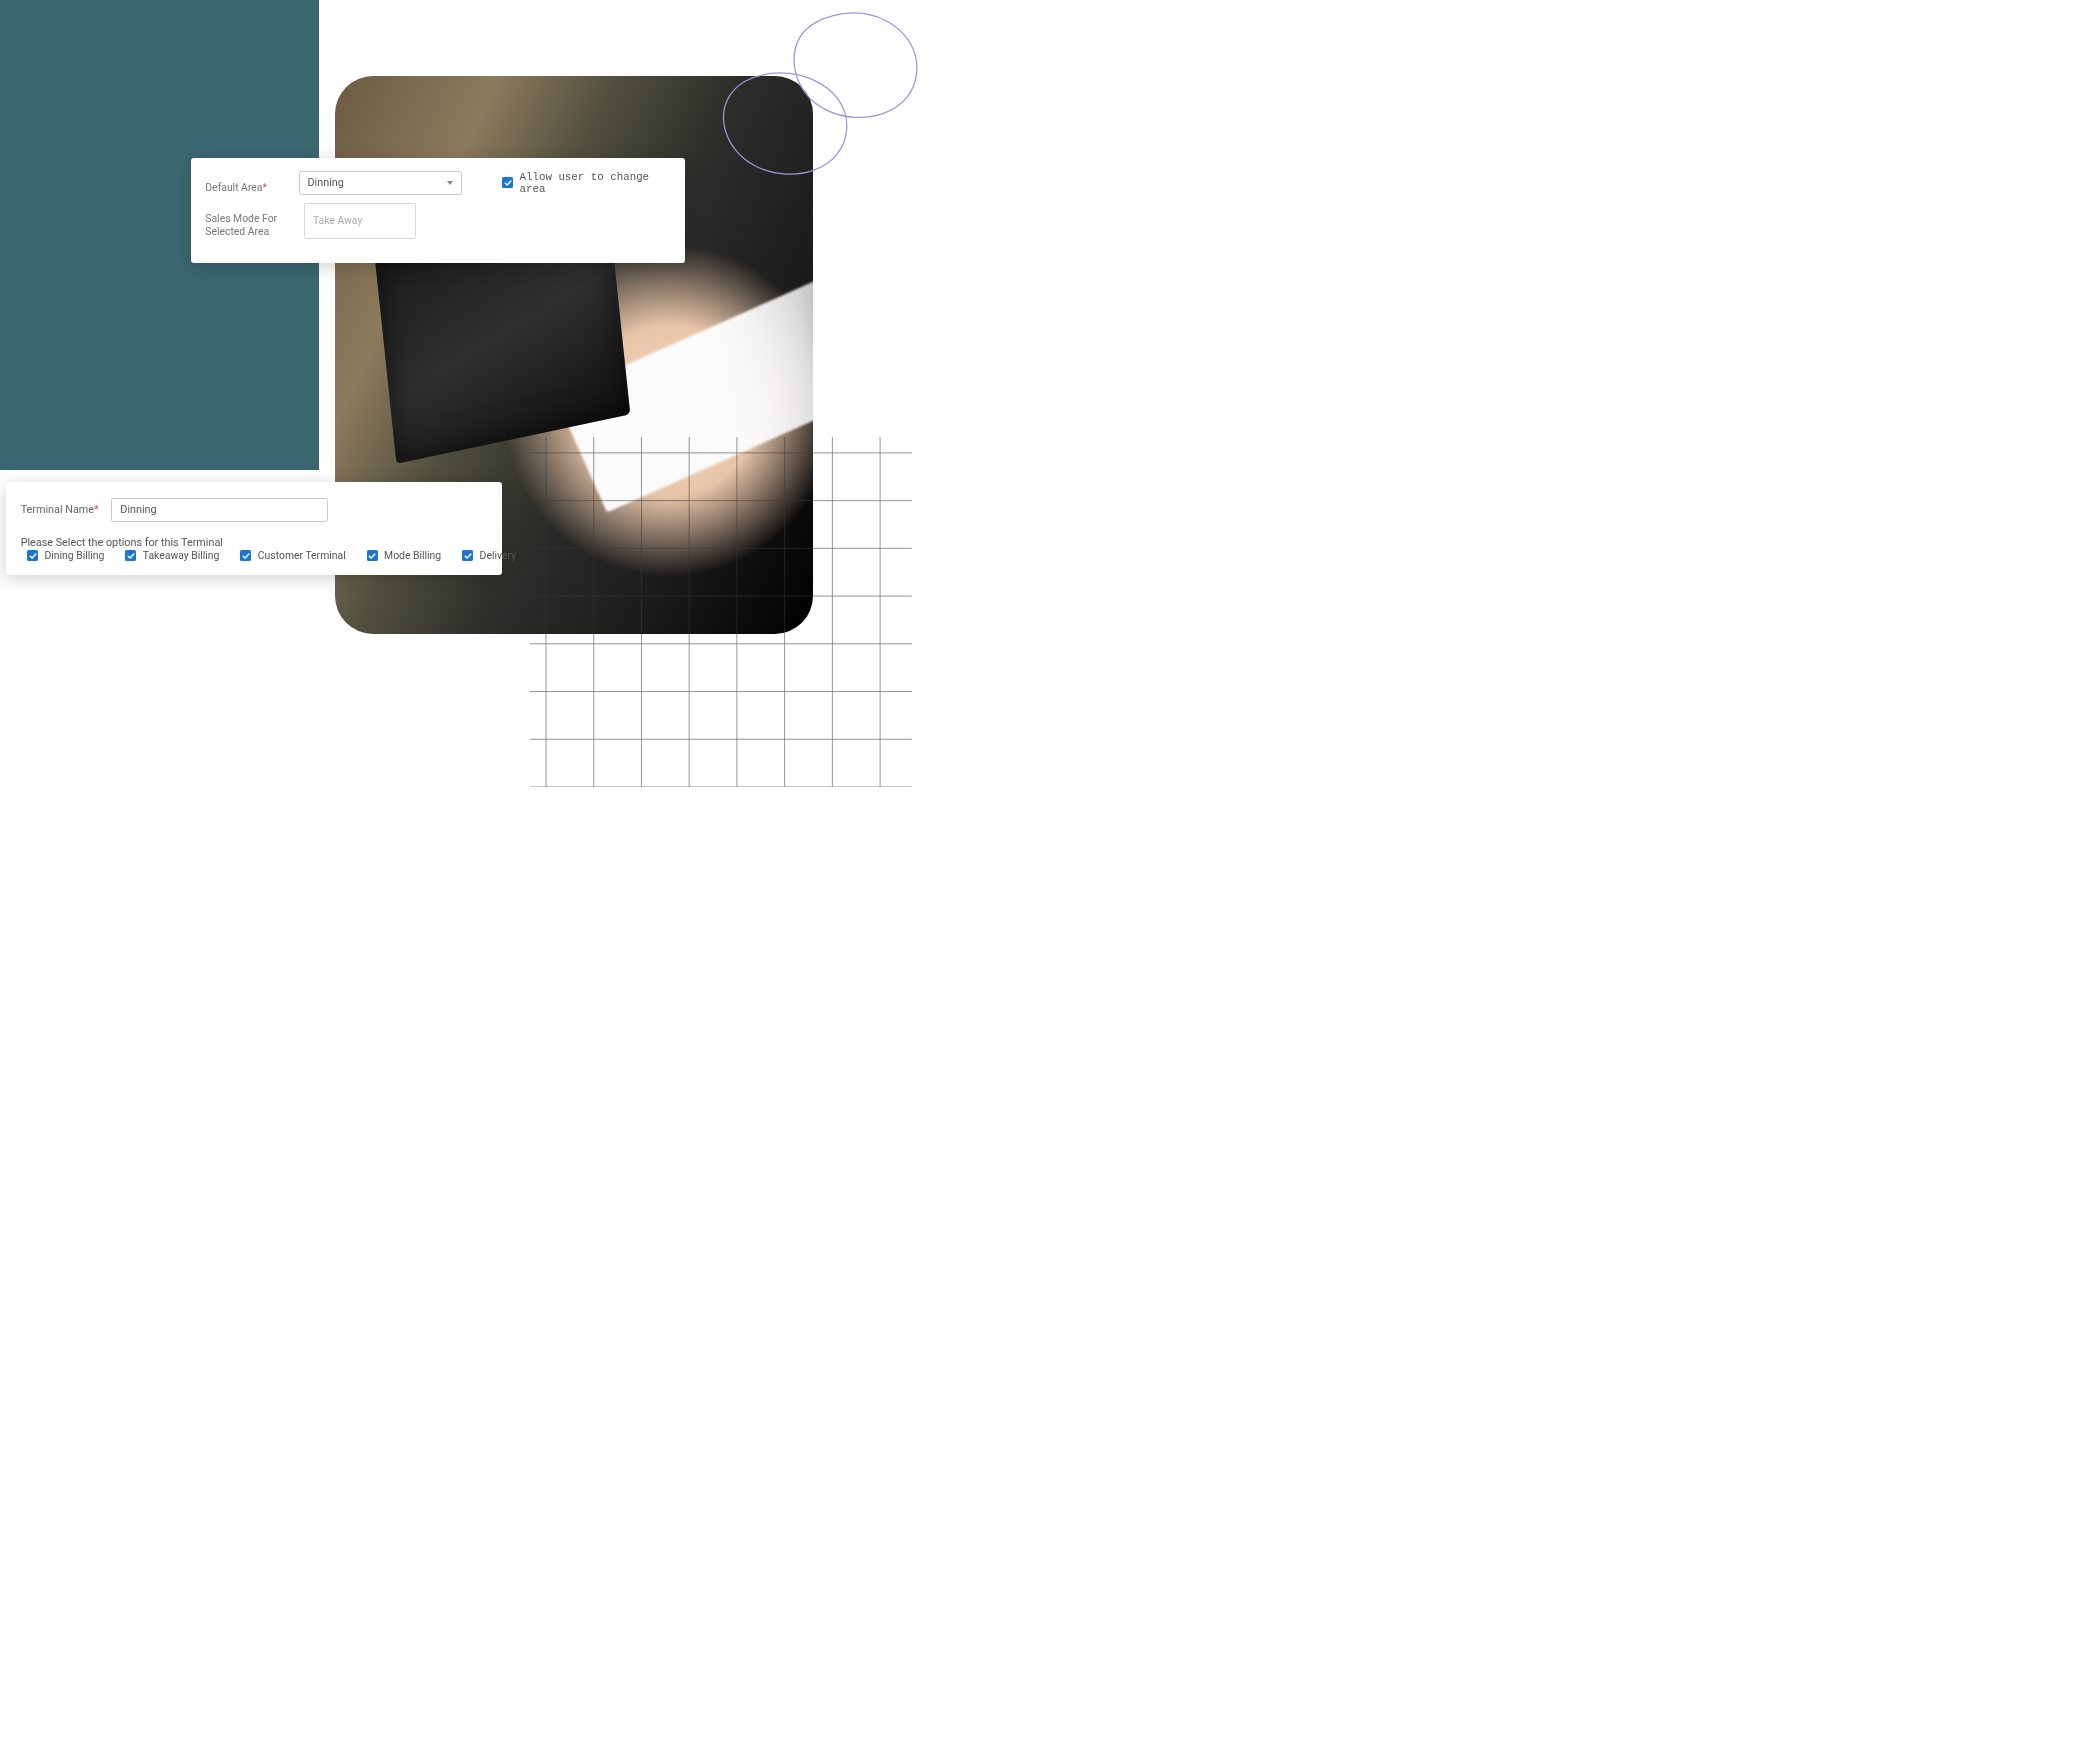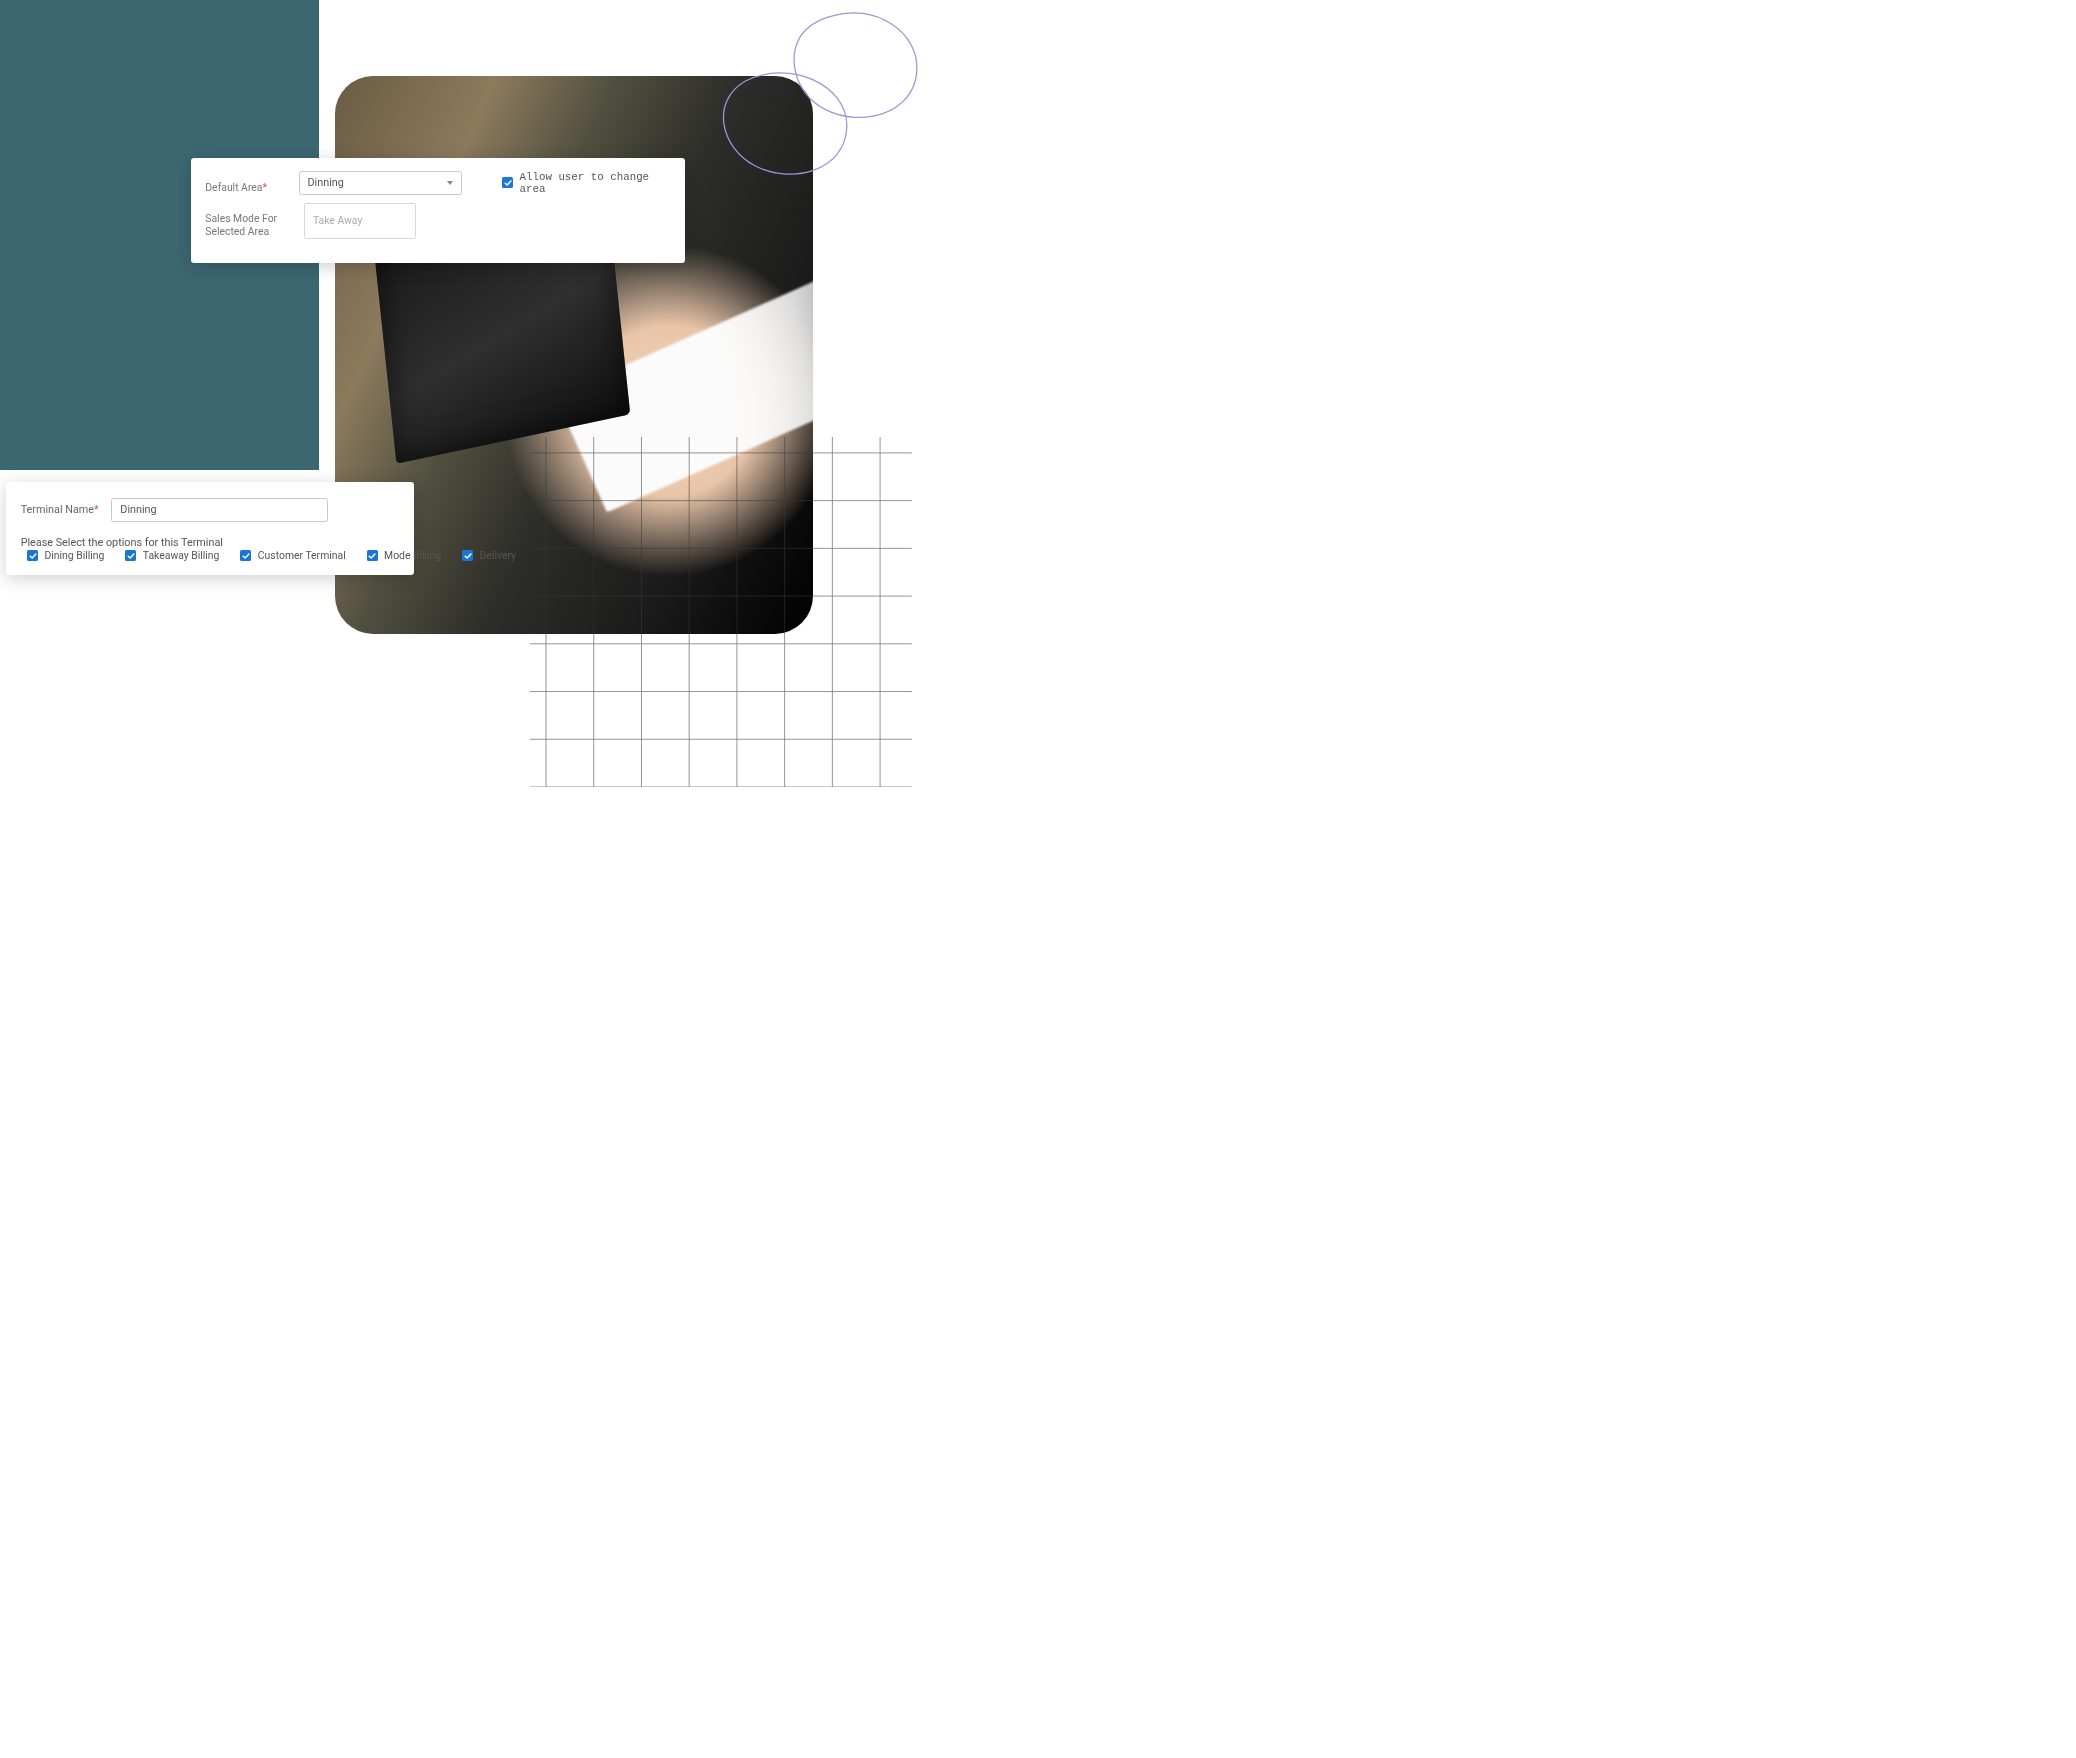--- a/index.html
+++ b/index.html
@@ -157,21 +157,21 @@
     color: #aaa;
     font-size: 10.4px;
     display: flex;
     align-items: center;
   }
 
   
   .card2 {
     left: 6.4px;
     top: 482px;
-    width: 408px;
+    width: 496px;
   }
   .tname-row {
     display: flex;
     align-items: center;
     gap: 12.7px;
     margin-bottom: 14.3px;
     margin-top: 3.2px;
   }
   .tname-label { color: #666; font-size: 10.8px; }
   .tname-input {

